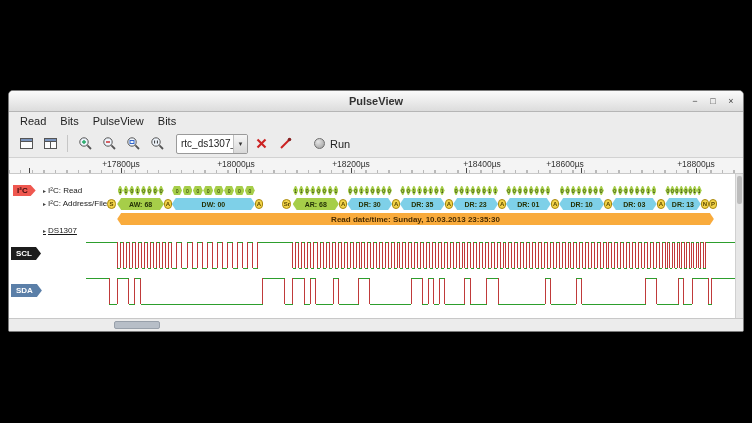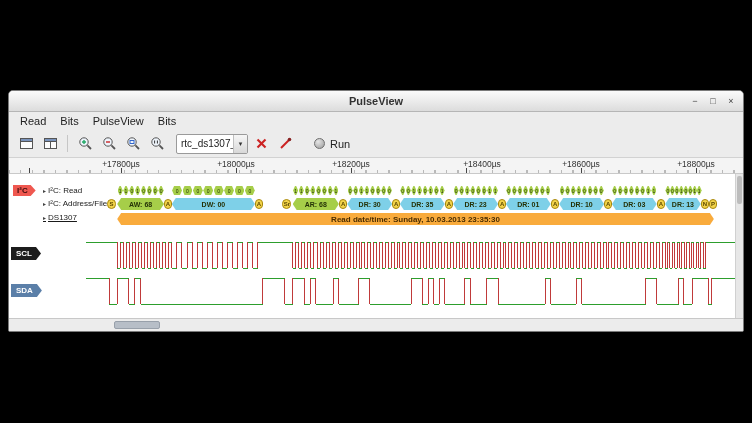--- a/index.html
+++ b/index.html
@@ -165,21 +165,21 @@
         <div class="ruler-label" style="left: 20px; margin-top: 40px;">600µs</div>
         <div class="ruler-tick" style="left: 20px;"></div>
         <div class="ruler-label" style="left: 112px;">+17800µs</div>
         <div class="ruler-tick" style="left: 112px;"></div>
         <div class="ruler-label" style="left: 227px;">+18000µs</div>
         <div class="ruler-tick" style="left: 227px;"></div>
         <div class="ruler-label" style="left: 342px;">+18200µs</div>
         <div class="ruler-tick" style="left: 342px;"></div>
         <div class="ruler-label" style="left: 457px; margin-left: 16px;">+18400µs</div>
         <div class="ruler-tick" style="left: 457px;"></div>
-        <div class="ruler-label" style="left: 572px;">+18600µs</div>
+        <div class="ruler-label" style="left: 556px;">+18600µs</div>
         <div class="ruler-tick" style="left: 572px;"></div>
         <div class="ruler-label" style="left: 687px;">+18800µs</div>
         <div class="ruler-tick" style="left: 687px;"></div>
       </div>
 
     <div class="traces" id="traces">
       <div id="plot">
         <div class="ann-row" id="row-bits" style="top:12px;height:9px;">
             <div class="hex hex-sm" style="left: 31.5px; width: 5.3px; background: rgb(166, 206, 73); filter: drop-shadow(rgb(93, 125, 31) 0px 0px 0.6px);">
               <span>1</span>
@@ -485,21 +485,21 @@
       <div class="dec-tag" style="top:11px;">I²C</div>
 
       <div class="row-label" style="left:34px;top:12px;">
         <span class="arr">▸</span>
         <span>I²C: Read</span>
       </div>
       <div class="row-label" style="left:34px;top:25px;">
         <span class="arr">▸</span>
         <span>I²C: Address/File</span>
       </div>
-      <div class="row-label" style="left:34px;top:39px;text-decoration:underline;">
+      <div class="row-label" style="left:34px;top:52px;text-decoration:underline;">
         <span class="arr">▸</span>
         <span>DS1307</span>
       </div>
 
       <div class="ch-tag" id="tag-scl" style="top: 73px; background: rgb(28, 28, 28); color: rgb(255, 255, 255);">SCL</div>
       <div class="ch-tag" id="tag-sda" style="top: 110px; background: rgb(91, 127, 168); color: rgb(255, 255, 255);">SDA</div>
 
       <div class="vscroll">
         <div class="vthumb"></div>
       </div>

